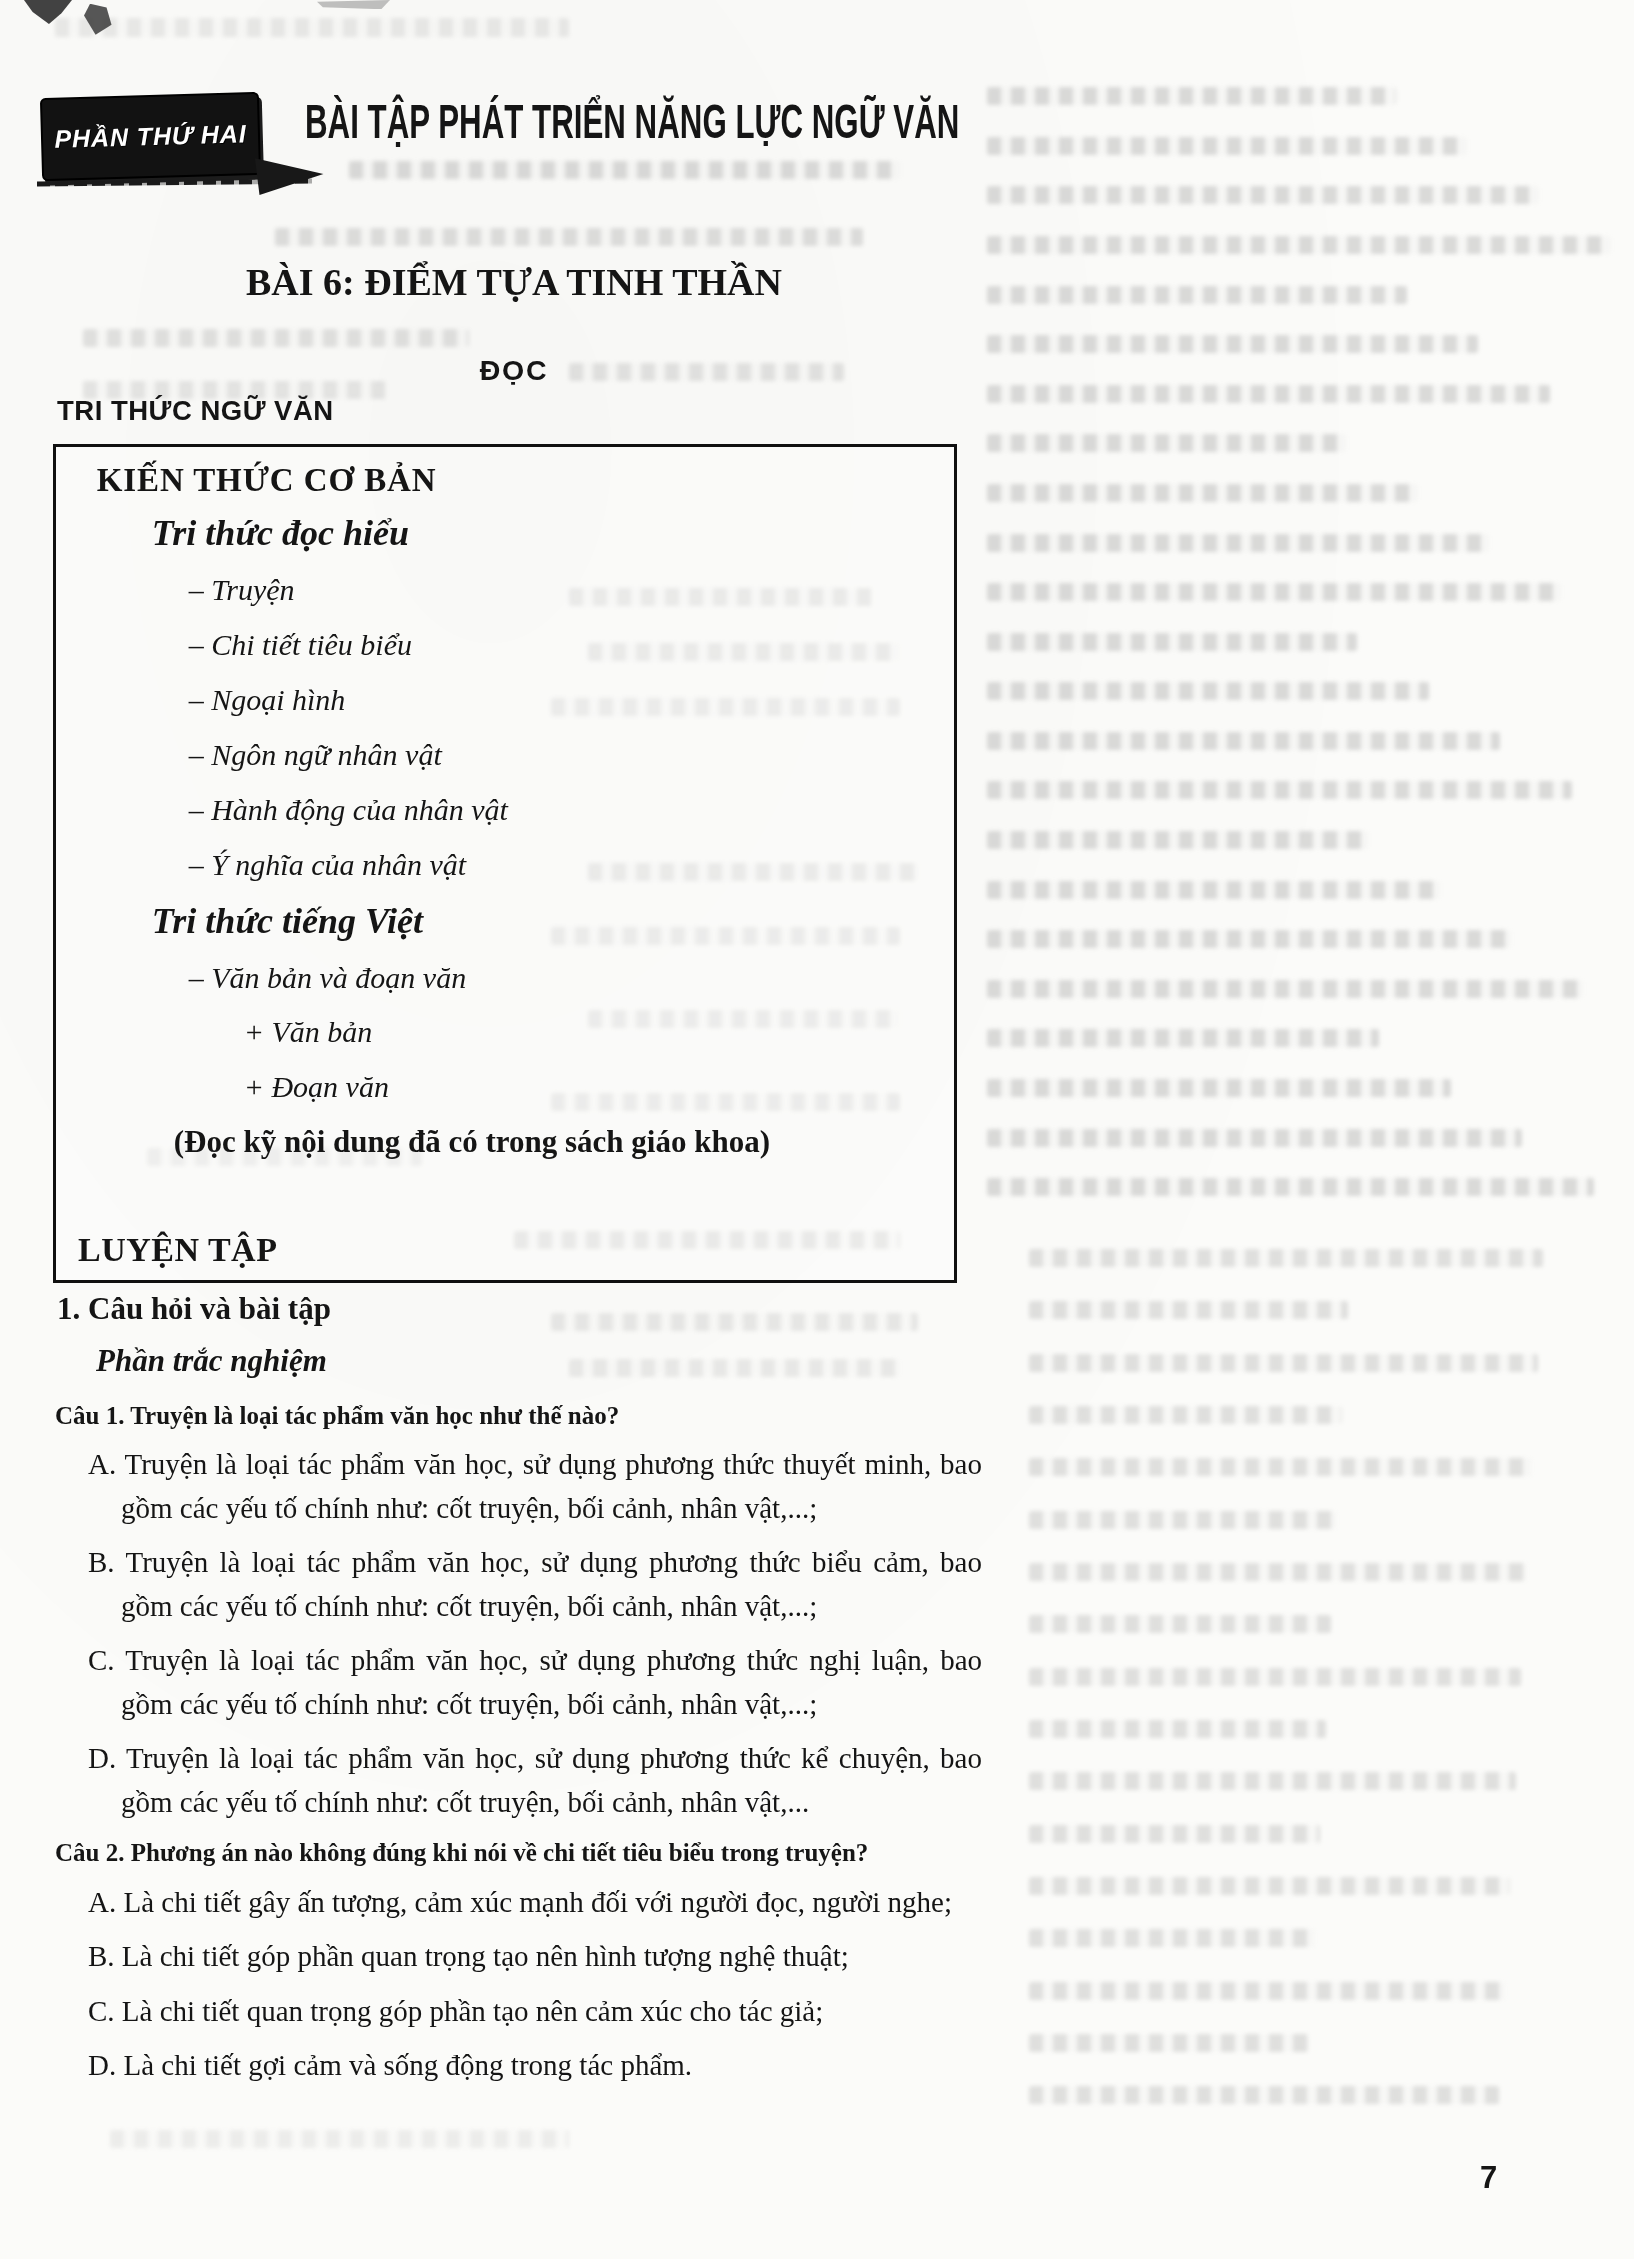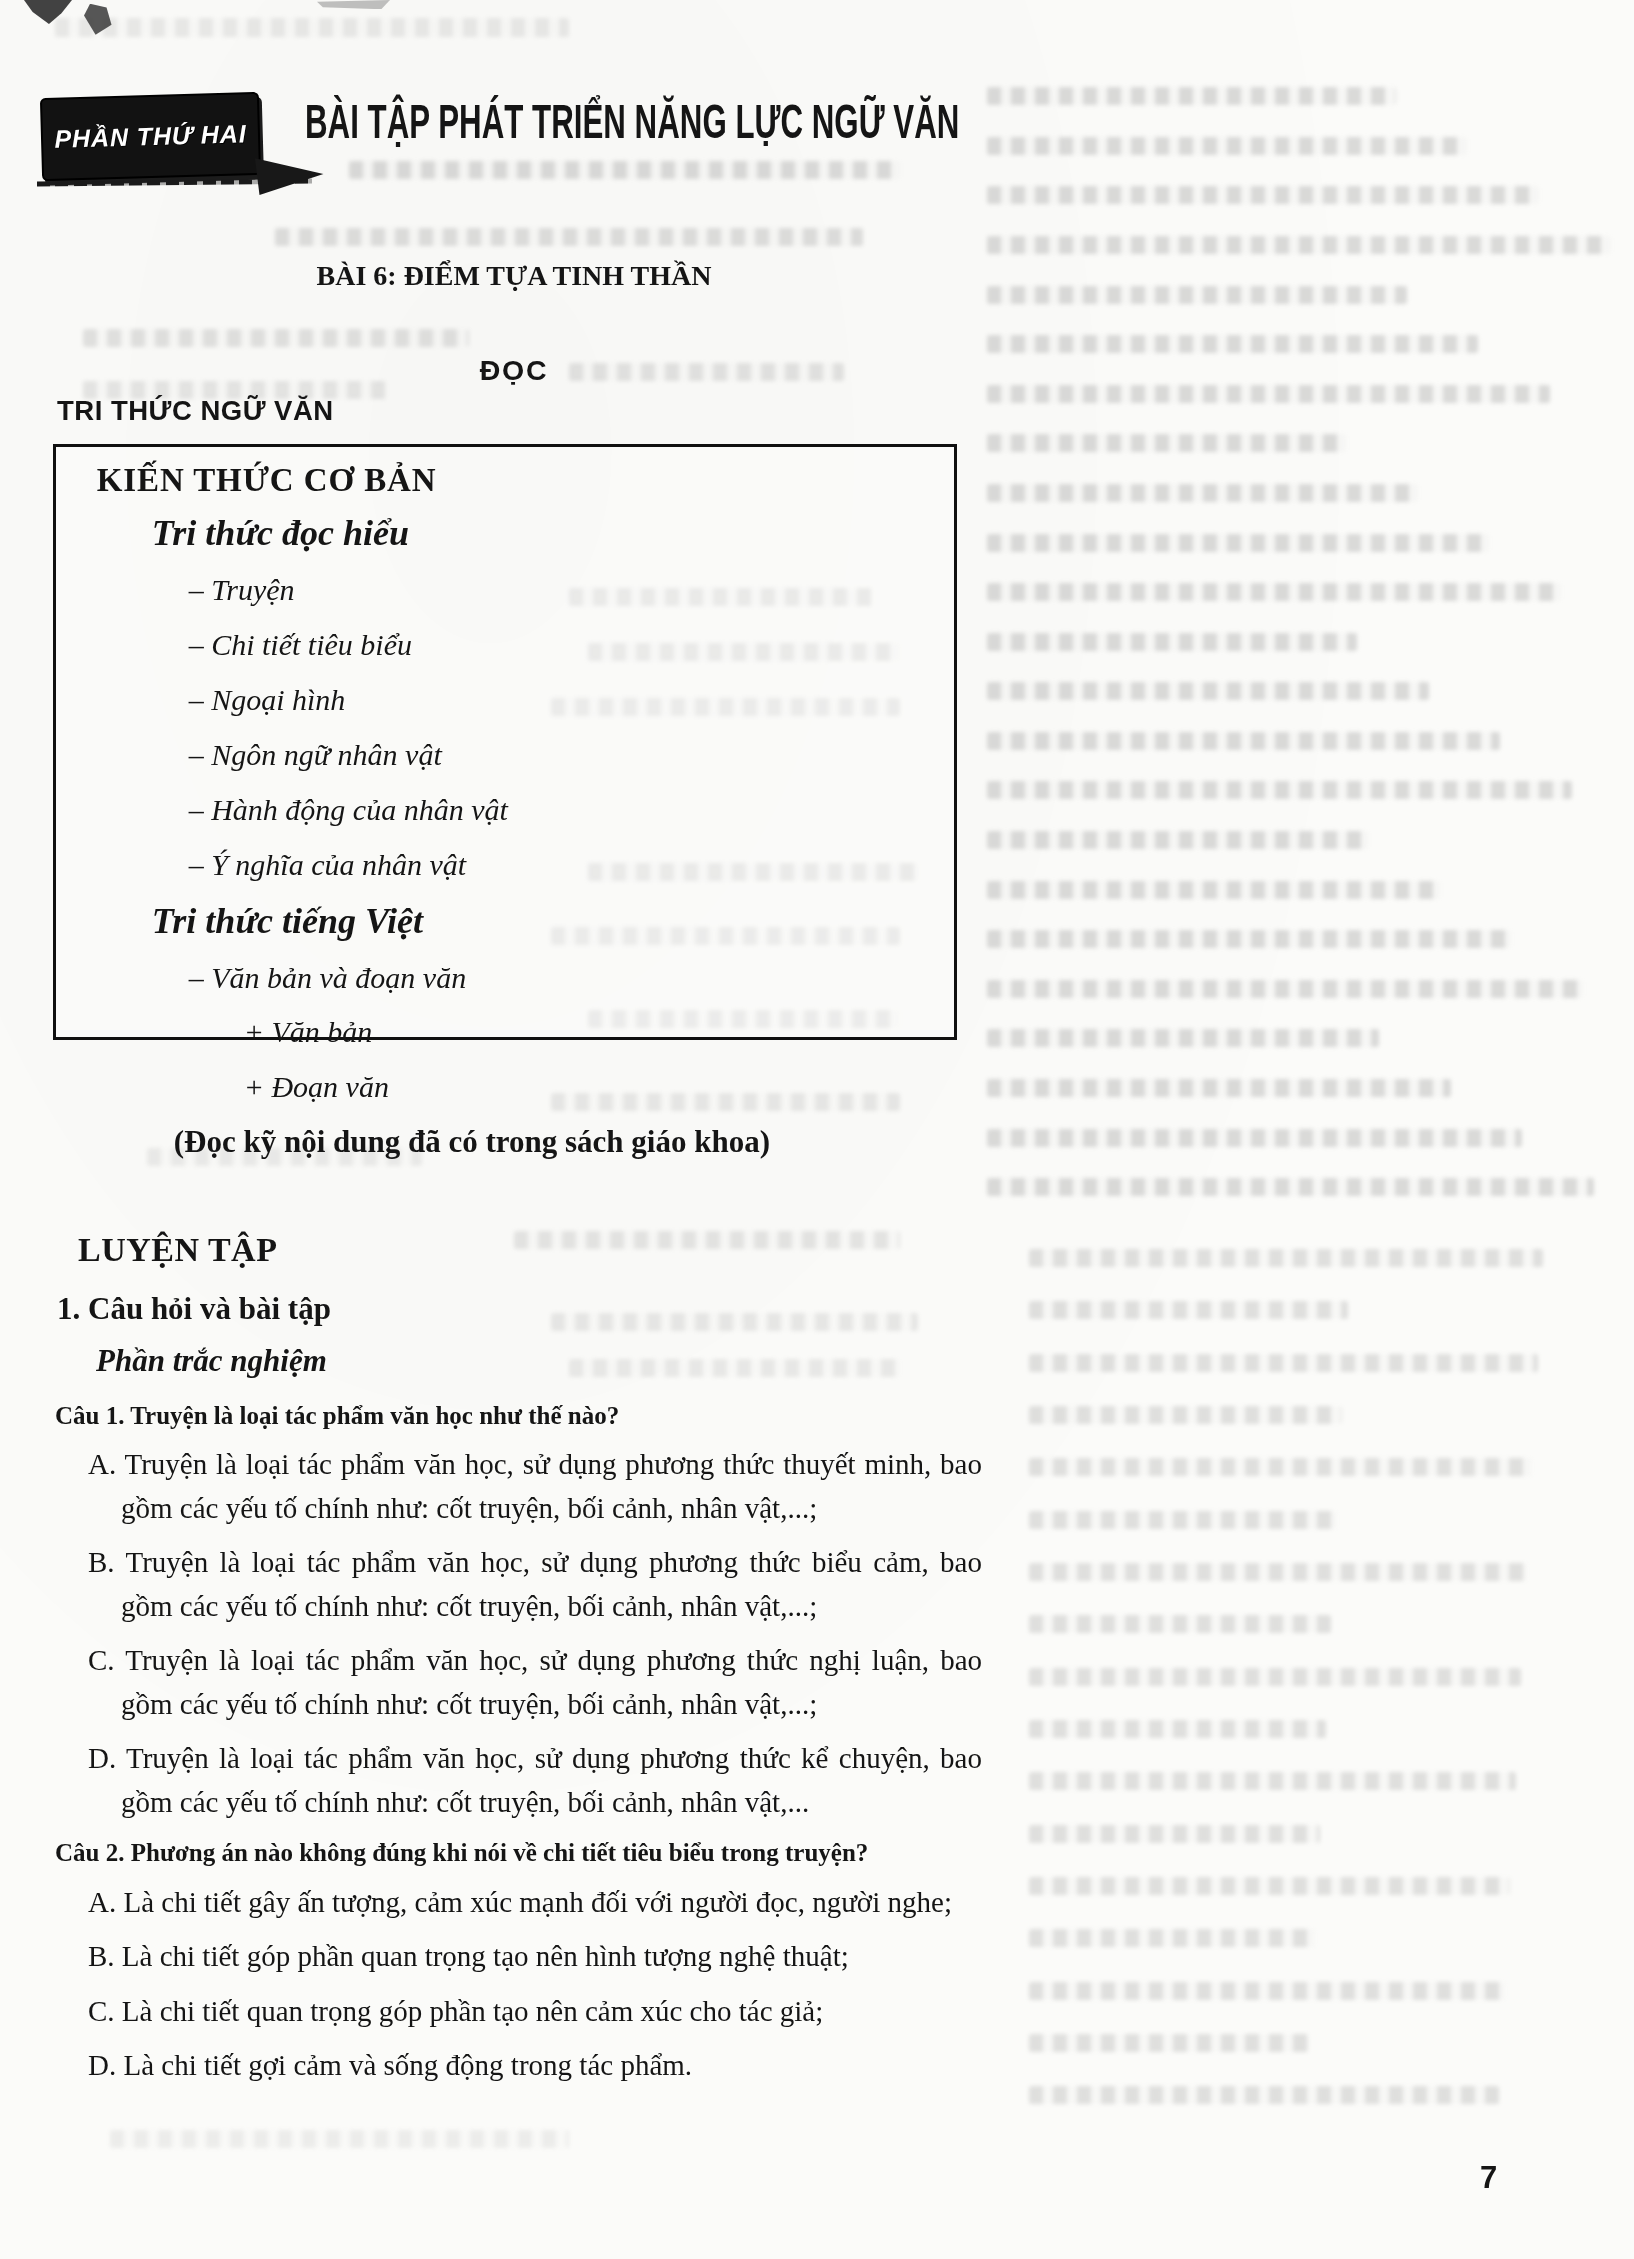--- a/index.html
+++ b/index.html
@@ -34,29 +34,29 @@
          transform:rotate(-.6deg);}
   .badge-arrow{left:257px;top:154px;width:0;height:0;
          border-left:66px solid #181818;border-top:24px solid transparent;
          border-bottom:13.8px solid transparent;transform:rotate(-7deg);}
 
   
   .series-title{left:305px;top:92px;font-family:"Liberation Sans",sans-serif;
          font-weight:bold;font-size:46px;white-space:nowrap;
          transform:scale(.68,1.06);transform-origin:left top;letter-spacing:0;}
   .lesson-title{left:55px;top:260px;width:918px;text-align:center;
-         font-weight:bold;font-size:28px;white-space:nowrap;}
+         font-weight:bold;font-size:38px;white-space:nowrap;}
   .section-doc{left:55px;top:354px;width:918px;text-align:center;
          font-family:"Liberation Sans",sans-serif;font-weight:bold;font-size:28.5px;
          letter-spacing:1.8px;}
   .knowledge-label{left:57px;top:395px;font-family:"Liberation Sans",sans-serif;
          font-weight:bold;font-size:27.5px;letter-spacing:0.5px;}
 
   
-  .kb{left:53px;top:444px;width:904px;height:596px;border:3.7px solid #101010;
+  .kb{left:53px;top:444px;width:904px;height:839px;border:3.7px solid #101010;
       box-sizing:border-box;padding:14.7px 18.4px 0 14.7px;background:rgba(255,255,255,.25);}
   .kb-title{margin:0 0 5.5px 26px;font-weight:bold;font-size:33px;letter-spacing:0.9px;}
   .kb-h{margin:14.7px 0 16.5px 81px;font-weight:bold;font-style:italic;font-size:36px;line-height:1.15;}
   .kb-i{margin:0 0 17.4px 118px;font-style:italic;font-size:30px;line-height:1.25;}
   .kb-i.sub{margin-left:173px;}
   .kb-note{margin:1.8px 0 0 103px;font-weight:bold;font-size:31px;line-height:1.2;}
 
   
   .practice-title{left:78px;top:1231px;font-weight:bold;font-size:34px;letter-spacing:0.5px;}
   .practice-sub{left:57px;top:1291px;font-weight:bold;font-size:31px;}

